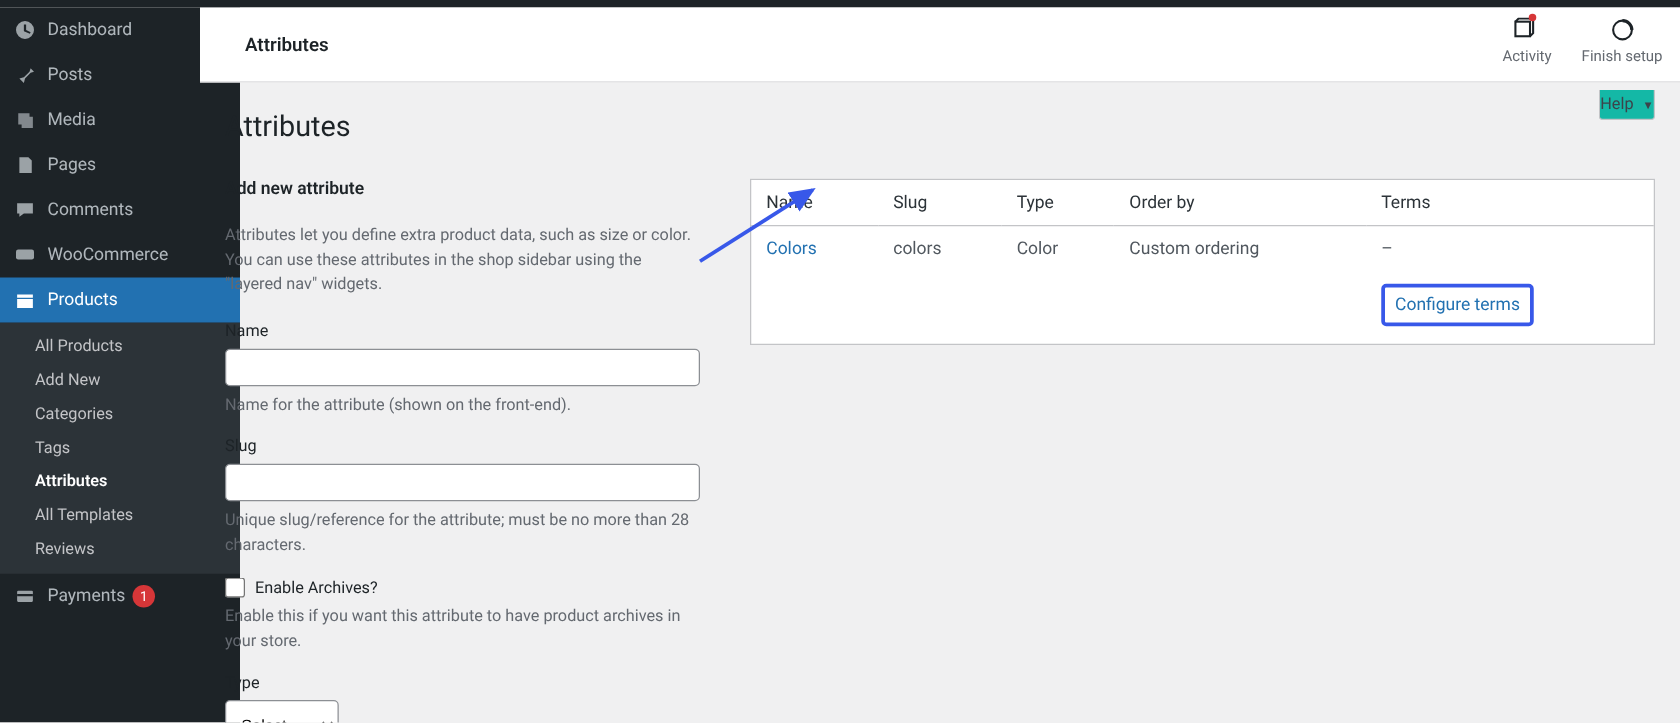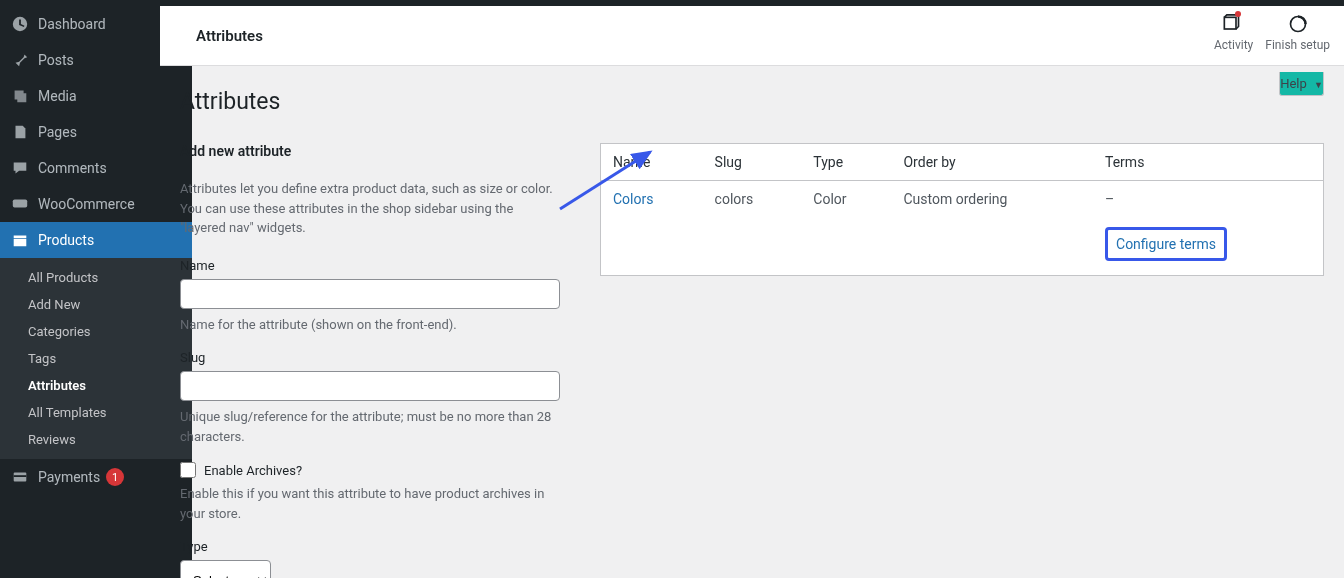--- a/index.html
+++ b/index.html
@@ -74,21 +74,21 @@
 .headerbar {
   background:#fff;
   height:60px;
   border-bottom:1px solid #dcdcde;
   display:flex;
   align-items:center;
   padding:0 20px 0 36px;
   position:relative;
 }
 .headerbar .title { font-size:15px; font-weight:600; color:#1d2327;}
-.headerbar .hdr-actions { position:absolute; right:14px; top:6px; display:flex; gap:12px; }
+.headerbar .hdr-actions { position:absolute; right:14px; top:6px; display:flex; gap:24px; }
 .hdr-act { text-align:center; cursor:pointer; color:#1d2327; }
 .hdr-act .hicon { height:24px; display:flex; align-items:center; justify-content:center; }
 .hdr-act .hlabel { font-size:12px; color:#646970; margin-top:2px; }
 
 .content {
   padding: 0 20px 20px 20px;
   position:relative;
 }
 .help-tab {
   position:absolute; right:20px; top:6px;

